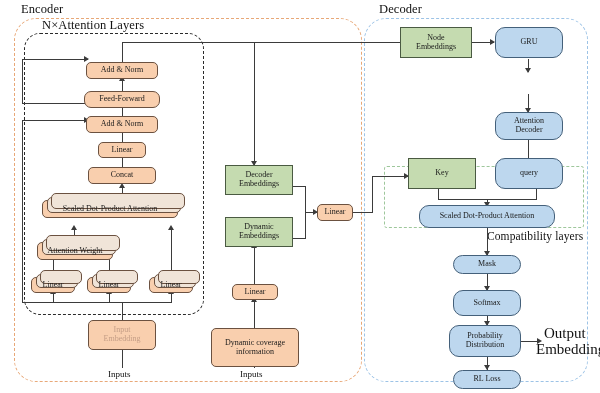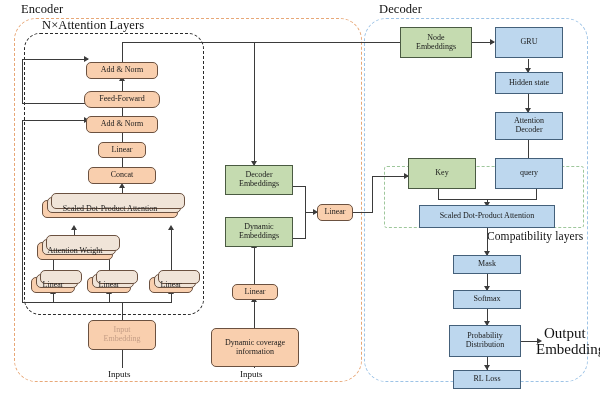--- a/index.html
+++ b/index.html
@@ -21,21 +21,21 @@
   .caption-sm{font-size:11.5px;}
 
   
   .box{position:absolute;box-sizing:border-box;display:flex;
        align-items:center;justify-content:center;text-align:center;
        font-size:8px;line-height:1.12;padding:1px 2px;
        border:1px solid #4a4a4a;z-index:6;}
   .box span{display:block;}
   .orange{background:#f9cfae;border-color:#6b5140;border-radius:5px;}
   .green {background:#c5dbb0;border-color:#4a5a42;border-radius:0;}
-  .blue  {background:#bdd7ee;border-color:#44607a;border-radius:0;}
+  .blue  {background:#bdd7ee;border-color:#44607a;border-radius:10px;}
   .faded{color:#c59e86;}
 
   
   .stack::before,.stack::after{content:"";position:absolute;
       background:#f0e4d8;border:1px solid #6b5140;border-radius:5px;
       width:100%;height:100%;box-sizing:border-box;z-index:-1;}
   .stack::before{left:4px;top:-4px;}
   .stack::after{left:8px;top:-8px;}
   .stack{z-index:7;}
 
@@ -238,40 +238,37 @@
     <span>Linear</span>
   </div>
 
   <div class="box green" style="left:400px;top:27px;width:72px;height:31px;flex-direction:column;">
     <span>Node</span>
     <span>Embeddings</span>
   </div>
   <div class="box blue" style="left:495px;top:27px;width:68px;height:31px;">
     <span>GRU</span>
   </div>
-  <div class="box blue" style="left:495px;top:72px;width:68px;height:22px;">
-    <span>Hidden state</span>
-  </div>
   <div class="box blue" style="left:495px;top:112px;width:68px;height:28px;flex-direction:column;">
     <span>Attention</span>
     <span>Decoder</span>
   </div>
   <div class="box green" style="left:408px;top:158px;width:68px;height:31px;">
     <span>Key</span>
   </div>
   <div class="box blue" style="left:495px;top:158px;width:68px;height:31px;">
     <span>query</span>
   </div>
   <div class="box blue" style="left:419px;top:205px;width:136px;height:23px;">
     <span>Scaled Dot-Product Attention</span>
   </div>
   <div class="box blue" style="left:453px;top:255px;width:68px;height:19px;">
     <span>Mask</span>
   </div>
-  <div class="box blue" style="left:453px;top:290px;width:68px;height:19px;">
+  <div class="box blue" style="left:453px;top:290px;width:68px;height:26px;">
     <span>Softmax</span>
   </div>
   <div class="box blue" style="left:449px;top:325px;width:72px;height:32px;flex-direction:column;">
     <span>Probability</span>
     <span>Distribution</span>
   </div>
   <div class="box blue" style="left:453px;top:370px;width:68px;height:19px;">
     <span>RL Loss</span>
   </div>
   <div class="lbl lbl-big" style="left:544px;top:325px;">Output</div>

